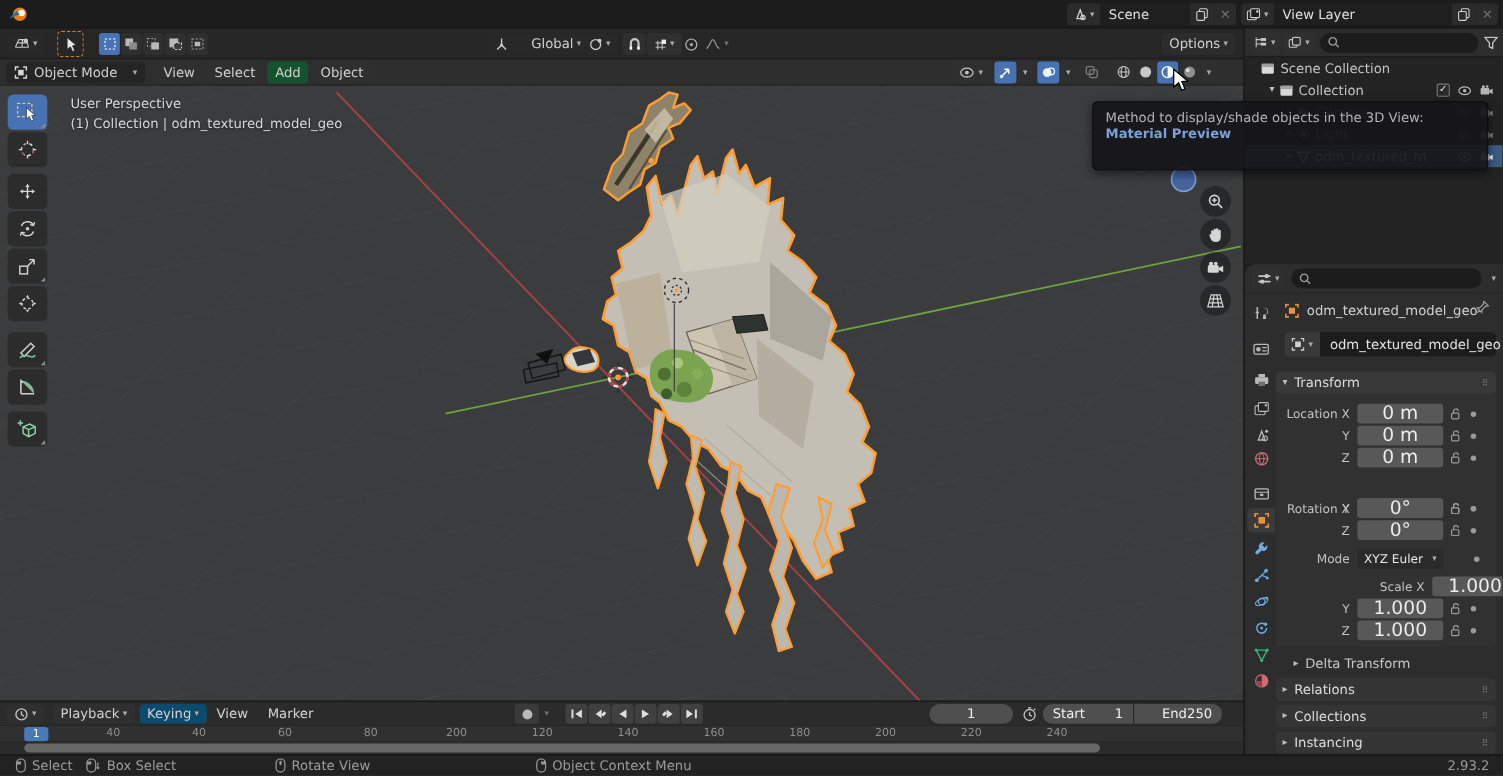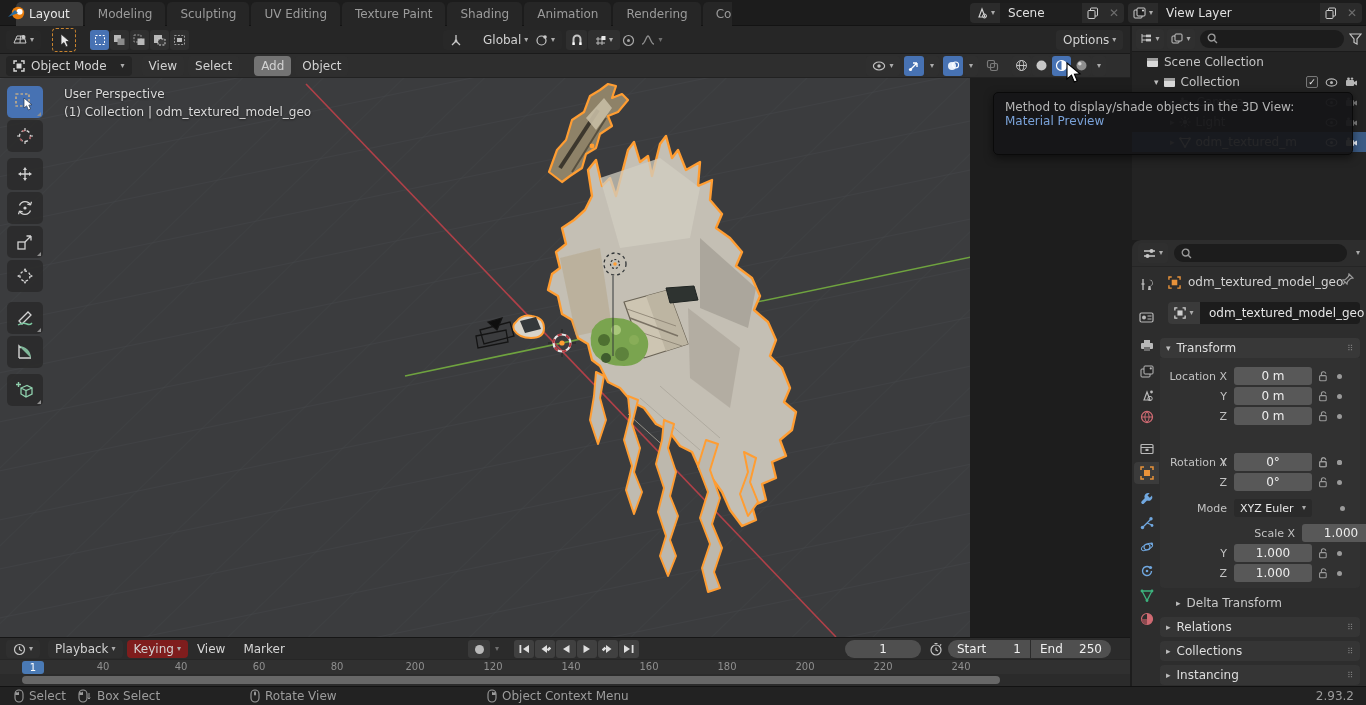--- a/index.html
+++ b/index.html
@@ -20,48 +20,48 @@
   .idwidget{background:#1f1f1f;border-radius:4px;height:20px;display:flex;align-items:center;overflow:hidden}
   .idwidget .seg{display:flex;align-items:center;height:100%;padding:0 5px;background:#2b2b2b}
   .idwidget .lbl{padding:0 8px;color:#e0e0e0;flex:1}
   
   #toolsettings{left:0;top:26px;width:1130px;height:28px;background:#262626;border-bottom:1px solid #1a1a1a}
   .dashedtool{width:24px;height:24px;border:1px dashed #c8832e;border-radius:4px;display:flex;align-items:center;justify-content:center}
   .modegrp{display:flex;gap:1px}
   .modegrp .tbtn{width:19px;height:20px}
   
   #vheader{left:0;top:54px;width:1130px;height:24px;background:#2e2e2e;border-bottom:1px solid #222;display:flex;align-items:center}
-  #viewport{left:0;top:78px;width:970px;height:559px;background:#3b3c3e;overflow:hidden}
+  #viewport{left:0;top:78px;width:1130px;height:559px;background:#3b3c3e;overflow:hidden}
   .ovtext{position:absolute;color:#d9d9d9;font-size:12px;text-shadow:0 1px 2px rgba(0,0,0,.55)}
   .tool{position:absolute;left:7px;width:36px;height:32px;background:rgba(43,43,43,.92);border-radius:5px;display:flex;align-items:center;justify-content:center}
   .tool.on{background:#4a70aa}
   .corner:after{content:"";position:absolute;right:2px;bottom:2px;border-left:4px solid transparent;border-bottom:4px solid #8e8e8e}
   .navbtn{position:absolute;left:1091px;width:28px;height:28px;border-radius:50%;background:rgba(24,24,24,.55);display:flex;align-items:center;justify-content:center}
   
   #tooltip{left:993px;top:92px;width:360px;height:63px;background:rgba(22,22,24,.93);border:1px solid #0a0a0a;border-radius:5px;padding:6px 11px;z-index:60;box-shadow:0 3px 8px rgba(0,0,0,.5)}
   #tooltip .t1{color:#e4e4e4;font-size:12px}
   #tooltip .t2{color:#b4b4b4;font-size:12px;margin-top:1px}
-  #tooltip .t2 b{color:#7aa2d8;font-weight:normal}
+  #tooltip .t2 b{color:#7aa2d8;font-weight:bold}
   #tooltip .t3{color:#8f8f8f;font-size:12px;margin-top:5px}
   
   #outliner{left:1132px;top:26px;width:234px;height:214px;background:#232323}
   #outlhead{left:1132px;top:26px;width:234px;height:26px;background:#2d2d2d;border-bottom:1px solid #1b1b1b;display:flex;align-items:center;padding:0 4px}
   .srch{background:#1c1c1c;border-radius:9px;height:18px;display:flex;align-items:center;padding:0 7px;border:none;color:#ccc}
   .orow{position:absolute;left:1132px;width:234px;height:20px;display:flex;align-items:center;color:#c4c4c4}
   .orow .lbl{margin-left:5px;white-space:nowrap;overflow:hidden}
   .oicons{margin-left:auto;display:flex;gap:7px;align-items:center;padding-right:8px}
   .osel{background:#3b5b85;color:#f0f0f0}
   
   #props{left:1132px;top:240px;width:234px;height:446px;background:#2d2d2d;border-radius:9px 0 0 0}
   #propshead{left:1132px;top:240px;width:234px;height:27px;display:flex;align-items:center;padding:0 6px;border-bottom:1px solid #252525}
   .ptab{position:absolute;left:1134px;width:25px;height:22px;display:flex;align-items:center;justify-content:center;border-radius:4px 0 0 4px}
   .ptab.active{background:#3b3b3b}
   .prow{position:absolute;display:flex;align-items:center;height:20px}
   .plabel{width:74px;text-align:right;color:#c2c2c2;font-size:11px;padding-right:7px;white-space:nowrap}
-  .pfield{width:78px;height:18px;background:#585858;border-radius:3px;color:#ededed;font-size:12px;display:flex;align-items:center;justify-content:center}
+  .pfield{width:78px;height:18px;background:#585858;border-radius:3px;color:#ededed;font-size:17px;display:flex;align-items:center;justify-content:center}
   .pdrop{width:78px;height:18px;background:#2a2a2a;border-radius:3px;color:#e8e8e8;font-size:11px;display:flex;align-items:center;padding:0 6px;justify-content:space-between}
   .kdot{width:5px;height:5px;border-radius:50%;background:#9a9a9a;margin-left:9px}
   .lockwrap{margin-left:6px;display:flex}
   .phead{position:absolute;left:1160px;width:200px;height:20px;background:#383838;border-radius:4px;display:flex;align-items:center;color:#dedede;padding:0 6px}
   .arr{font-size:9px;color:#bdbdbd;margin-right:6px}
   .dots{margin-left:auto;color:#7c7c7c;font-size:8px;letter-spacing:1px}
   
   #tl{left:0;top:637px;width:1130px;height:49px;background:#2b2b2b;border-top:1px solid #161616}
   #ruler{left:0;top:659px;width:1130px;height:15px;background:#303030;border-top:1px solid #262626}
   .tick{position:absolute;top:1px;transform:translateX(-50%);color:#8f8f8f;font-size:10px}
@@ -80,32 +80,20 @@
 <body>
 
 <div id="topbar" class="abs">
   <span class="abs" style="left:7px;top:4px">
     <svg width="20" height="18" viewBox="0 0 20 18">
         <circle cx="11" cy="9" r="6.2" fill="#e87d0d"></circle>
         <circle cx="12.6" cy="7.8" r="3" fill="#fff"></circle>
         <path d="M1,13 L8,6 L11,9 Z" fill="#2a6fa3"></path>
       </svg>
   </span>
-  <div class="tabs" style="width:716px;overflow:hidden">
-    <span class="tab active">Layout</span>
-    <span class="tab">Modeling</span>
-    <span class="tab">Sculpting</span>
-    <span class="tab">UV Editing</span>
-    <span class="tab">Texture Paint</span>
-    <span class="tab">Shading</span>
-    <span class="tab">Animation</span>
-    <span class="tab">Rendering</span>
-    <span class="tab">Compositing</span>
-
-  </div>
   <div class="idwidget abs" style="left:970px;top:3px;width:154px">
     <span class="seg">
       <svg width="13" height="12" viewBox="0 0 13 12">
           <path d="M4,10 L7,2 L10,10 Z" fill="none" stroke="#d0d0d0" stroke-width="1.2"></path>
           <circle cx="9.5" cy="9" r="2" fill="none" stroke="#d0d0d0"></circle>
         </svg>
       <span class="cv">▾</span>
     </span>
     <span class="lbl">Scene</span>
     <span class="seg">
@@ -235,21 +223,21 @@
   <div class="pill" style="margin-left:6px;background:#252525">
     <svg width="12" height="12" viewBox="0 0 12 12">
         <path d="M1,4 V1 H4 M8,1 H11 V4 M11,8 V11 H8 M4,11 H1 V8" stroke="#d8d8d8" fill="none" stroke-width="1.4"></path>
         <rect x="3.5" y="3.5" width="5" height="5" fill="#d8d8d8"></rect>
       </svg>
     <span style="margin-left:6px">Object Mode</span>
     <span class="cv" style="margin-left:14px">▾</span>
   </div>
   <span class="pill" style="margin-left:10px;background:#2f2f2f">View</span>
   <span class="pill" style="margin-left:4px;background:#2f2f2f">Select</span>
-  <span class="pill" style="margin-left:15px;background:#737373">Add</span>
+  <span class="pill" style="margin-left:4px;background:#14532d">Add</span>
   <span class="pill" style="margin-left:4px;background:#2f2f2f">Object</span>
 
   <div class="row" style="position:absolute;left:866px;gap:4px">
     <span class="tbtn" style="width:34px;height:20px">
       <svg width="14" height="10" viewBox="0 0 14 10">
           <ellipse cx="7" cy="5" rx="5.6" ry="4" fill="none" stroke="#c2c2c2" stroke-width="1.2"></ellipse>
           <circle cx="7" cy="5" r="1.7" fill="#c2c2c2"></circle>
         </svg>
       <span class="cv">▾</span>
     </span>
@@ -887,21 +875,21 @@
       <svg width="13" height="13" viewBox="0 0 13 13">
           <circle cx="6.5" cy="6.5" r="5" fill="none" stroke="#c6c6c6" stroke-width="1.2"></circle>
           <path d="M6.5,3.5 V6.5 L8.8,8" stroke="#c6c6c6" fill="none" stroke-width="1.2"></path>
         </svg>
       <span class="cv">▾</span>
     </span>
     <span class="pill" style="background:#2f2f2f;height:18px;margin-left:8px">
       <span>Playback</span>
         <span class="cv">▾</span>
     </span>
-    <span class="pill" style="background:#7f1d1d;height:18px;margin-left:4px">
+    <span class="pill" style="background:#0c4a6e;height:18px;margin-left:4px">
       <span>Keying</span>
         <span class="cv">▾</span>
     </span>
     <span class="menu" style="height:22px;line-height:22px">View</span>
     <span class="menu" style="height:22px;line-height:22px">Marker</span>
 
     <span class="row abs" style="left:468px;gap:2px">
       <span class="tbtn" style="width:22px;height:18px;background:#3a3a3a">
           <span style="width:9px;height:9px;border-radius:50%;background:#b9b9b9;display:inline-block"></span>
         </span>
@@ -947,21 +935,21 @@
     <span class="abs" style="left:929px;top:4px">
       <svg width="14" height="14" viewBox="0 0 14 14">
           <circle cx="7" cy="8" r="5" fill="none" stroke="#c6c6c6" stroke-width="1.2"></circle>
           <path d="M7,5.5 V8 L9,9 M5.5,1.5 H8.5 M11,3.5 L12.2,2.3" stroke="#c6c6c6" fill="none" stroke-width="1.2"></path>
         </svg>
     </span>
     <span class="ffield abs" style="left:948px;width:82px;justify-content:space-between;padding:0 9px;border-radius:9px 0 0 9px">
       <span>Start</span>
       <span>1</span>
     </span>
-    <span class="ffield abs" style="left:1031px;width:80px;justify-content:space-between;padding:0 9px;border-radius:0 9px 9px 0">
+    <span class="ffield abs" style="left:1031px;width:80px;justify-content:flex-end;padding:0 9px;border-radius:0 9px 9px 0">
       <span>End</span>
       <span>250</span>
     </span>
   </div>
 </div>
 <div id="ruler" class="abs">
   <span class="tick" style="left:103px">40</span>
   <span class="tick" style="left:181px">40</span>
   <span class="tick" style="left:259px">60</span>
   <span class="tick" style="left:337px">80</span>

